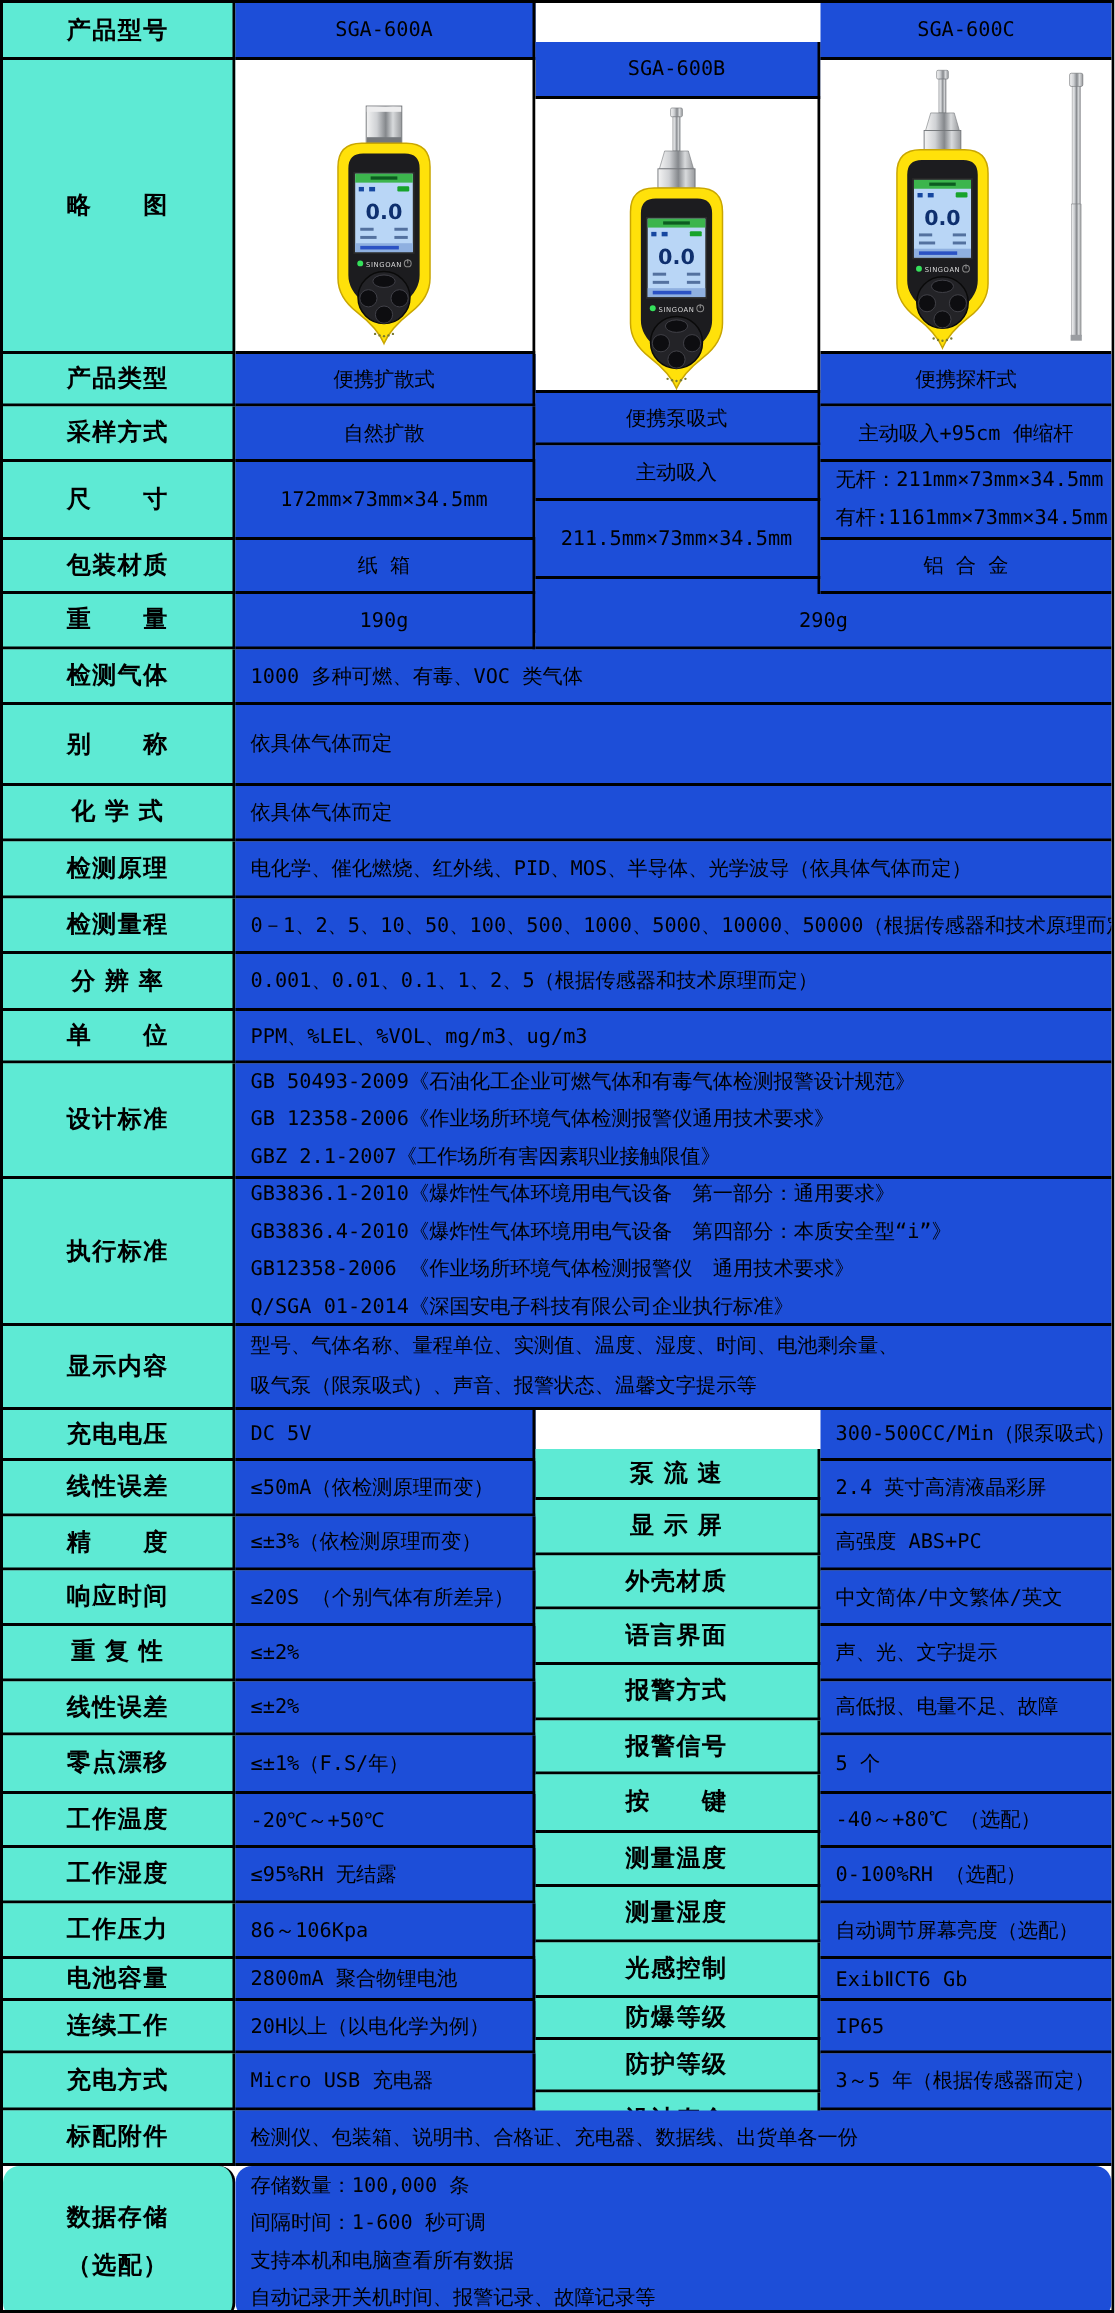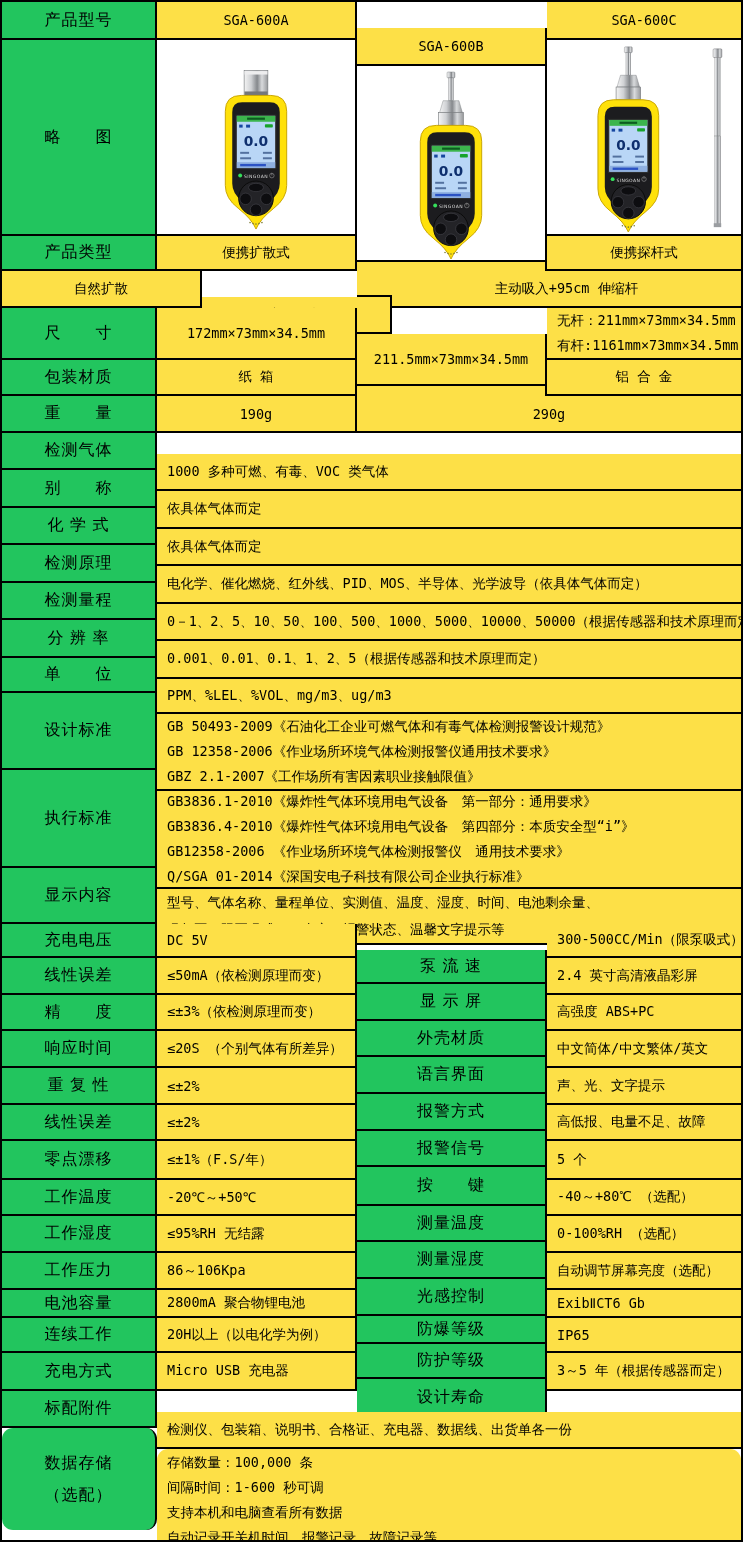--- a/index.html
+++ b/index.html
@@ -9,35 +9,35 @@
     font-family:"Liberation Sans",sans-serif;
   }
   .row{display:flex;width:100%;box-sizing:border-box;}
   .cell{
     box-sizing:border-box;display:flex;align-items:center;overflow:hidden;
     border-right:2px solid #000;border-bottom:2px solid #000;height:100%;
   }
   .cell:last-child{border-right:none;}
   .row:last-child .cell{border-bottom:none;border-radius:11px;}
   .lbl{
-    background:#22c55e;justify-content:center;text-align:center;
-    font-weight:normal;font-size:16px;color:#000;letter-spacing:1px;
+    background:#5eead4;justify-content:center;text-align:center;
+    font-weight:bold;font-size:16px;color:#000;letter-spacing:1px;
   }
   .val{
-    background:#fde047;font-size:13.5px;color:#000;padding:0 10px;
+    background:#1d4ed8;font-size:13.5px;color:#000;padding:0 10px;
     font-family:"DejaVu Sans Mono","Liberation Mono",monospace;
     white-space:nowrap;
   }
   .ctr{justify-content:center;padding:0 4px;}
   .white{background:#fff;justify-content:center;padding:0;}
   .wl{width:155px;flex:none;}
   .wa{width:200px;flex:none;}
   .wb{width:190px;flex:none;margin-top:26px;}
   .wc{flex:1;}
-  .wv{flex:1;margin-top:21px;}
+  .wv{flex:1;}
   .lines{flex-direction:column;align-items:flex-start;justify-content:center;line-height:25px;white-space:nowrap;}
   .lines2{line-height:27px;}
   .lbl.stack{flex-direction:column;line-height:32px;letter-spacing:1px;}
   .devsvg{width:100%;height:100%;display:block;}
 </style>
 </head>
 <body>
 
 <svg width="0" height="0" style="position:absolute" aria-hidden="true">
   <defs>
@@ -136,20 +136,21 @@
   </div>
 
   <div class="row" style="height:35px">
     <div class="cell lbl wl">产品类型</div>
     <div class="cell val wa ctr">便携扩散式</div>
     <div class="cell val wb ctr">便携泵吸式</div>
     <div class="cell val wc ctr">便携探杆式</div>
   </div>
 
   <div class="row" style="height:37px">
+    <div class="cell lbl wl">采样方式</div>
     <div class="cell val wa ctr">自然扩散</div>
     <div class="cell val wb ctr">主动吸入</div>
     <div class="cell val wc ctr">主动吸入+95cm 伸缩杆</div>
   </div>
 
   <div class="row" style="height:52px">
     <div class="cell lbl wl">尺　　寸</div>
     <div class="cell val wa ctr">172mm×73mm×34.5mm</div>
     <div class="cell val wb ctr">211.5mm×73mm×34.5mm</div>
     <div class="cell val wc lines">
@@ -168,21 +169,21 @@
   <div class="row" style="height:37px">
     <div class="cell lbl wl">重　　量</div>
     <div class="cell val wa ctr">190g</div>
     <div class="cell val wc ctr">290g</div>
   </div>
 
   <div class="row" style="height:37px">
     <div class="cell lbl wl">检测气体</div>
     <div class="cell val wv">1000 多种可燃、有毒、VOC 类气体</div>
   </div>
-  <div class="row" style="height:38px">
+  <div class="row" style="height:54px">
     <div class="cell lbl wl">别　　称</div>
     <div class="cell val wv">依具体气体而定</div>
   </div>
   <div class="row" style="height:37px">
     <div class="cell lbl wl">化 学 式</div>
     <div class="cell val wv">依具体气体而定</div>
   </div>
   <div class="row" style="height:38px">
     <div class="cell lbl wl">检测原理</div>
     <div class="cell val wv">电化学、催化燃烧、红外线、PID、MOS、半导体、光学波导（依具体气体而定）</div>

